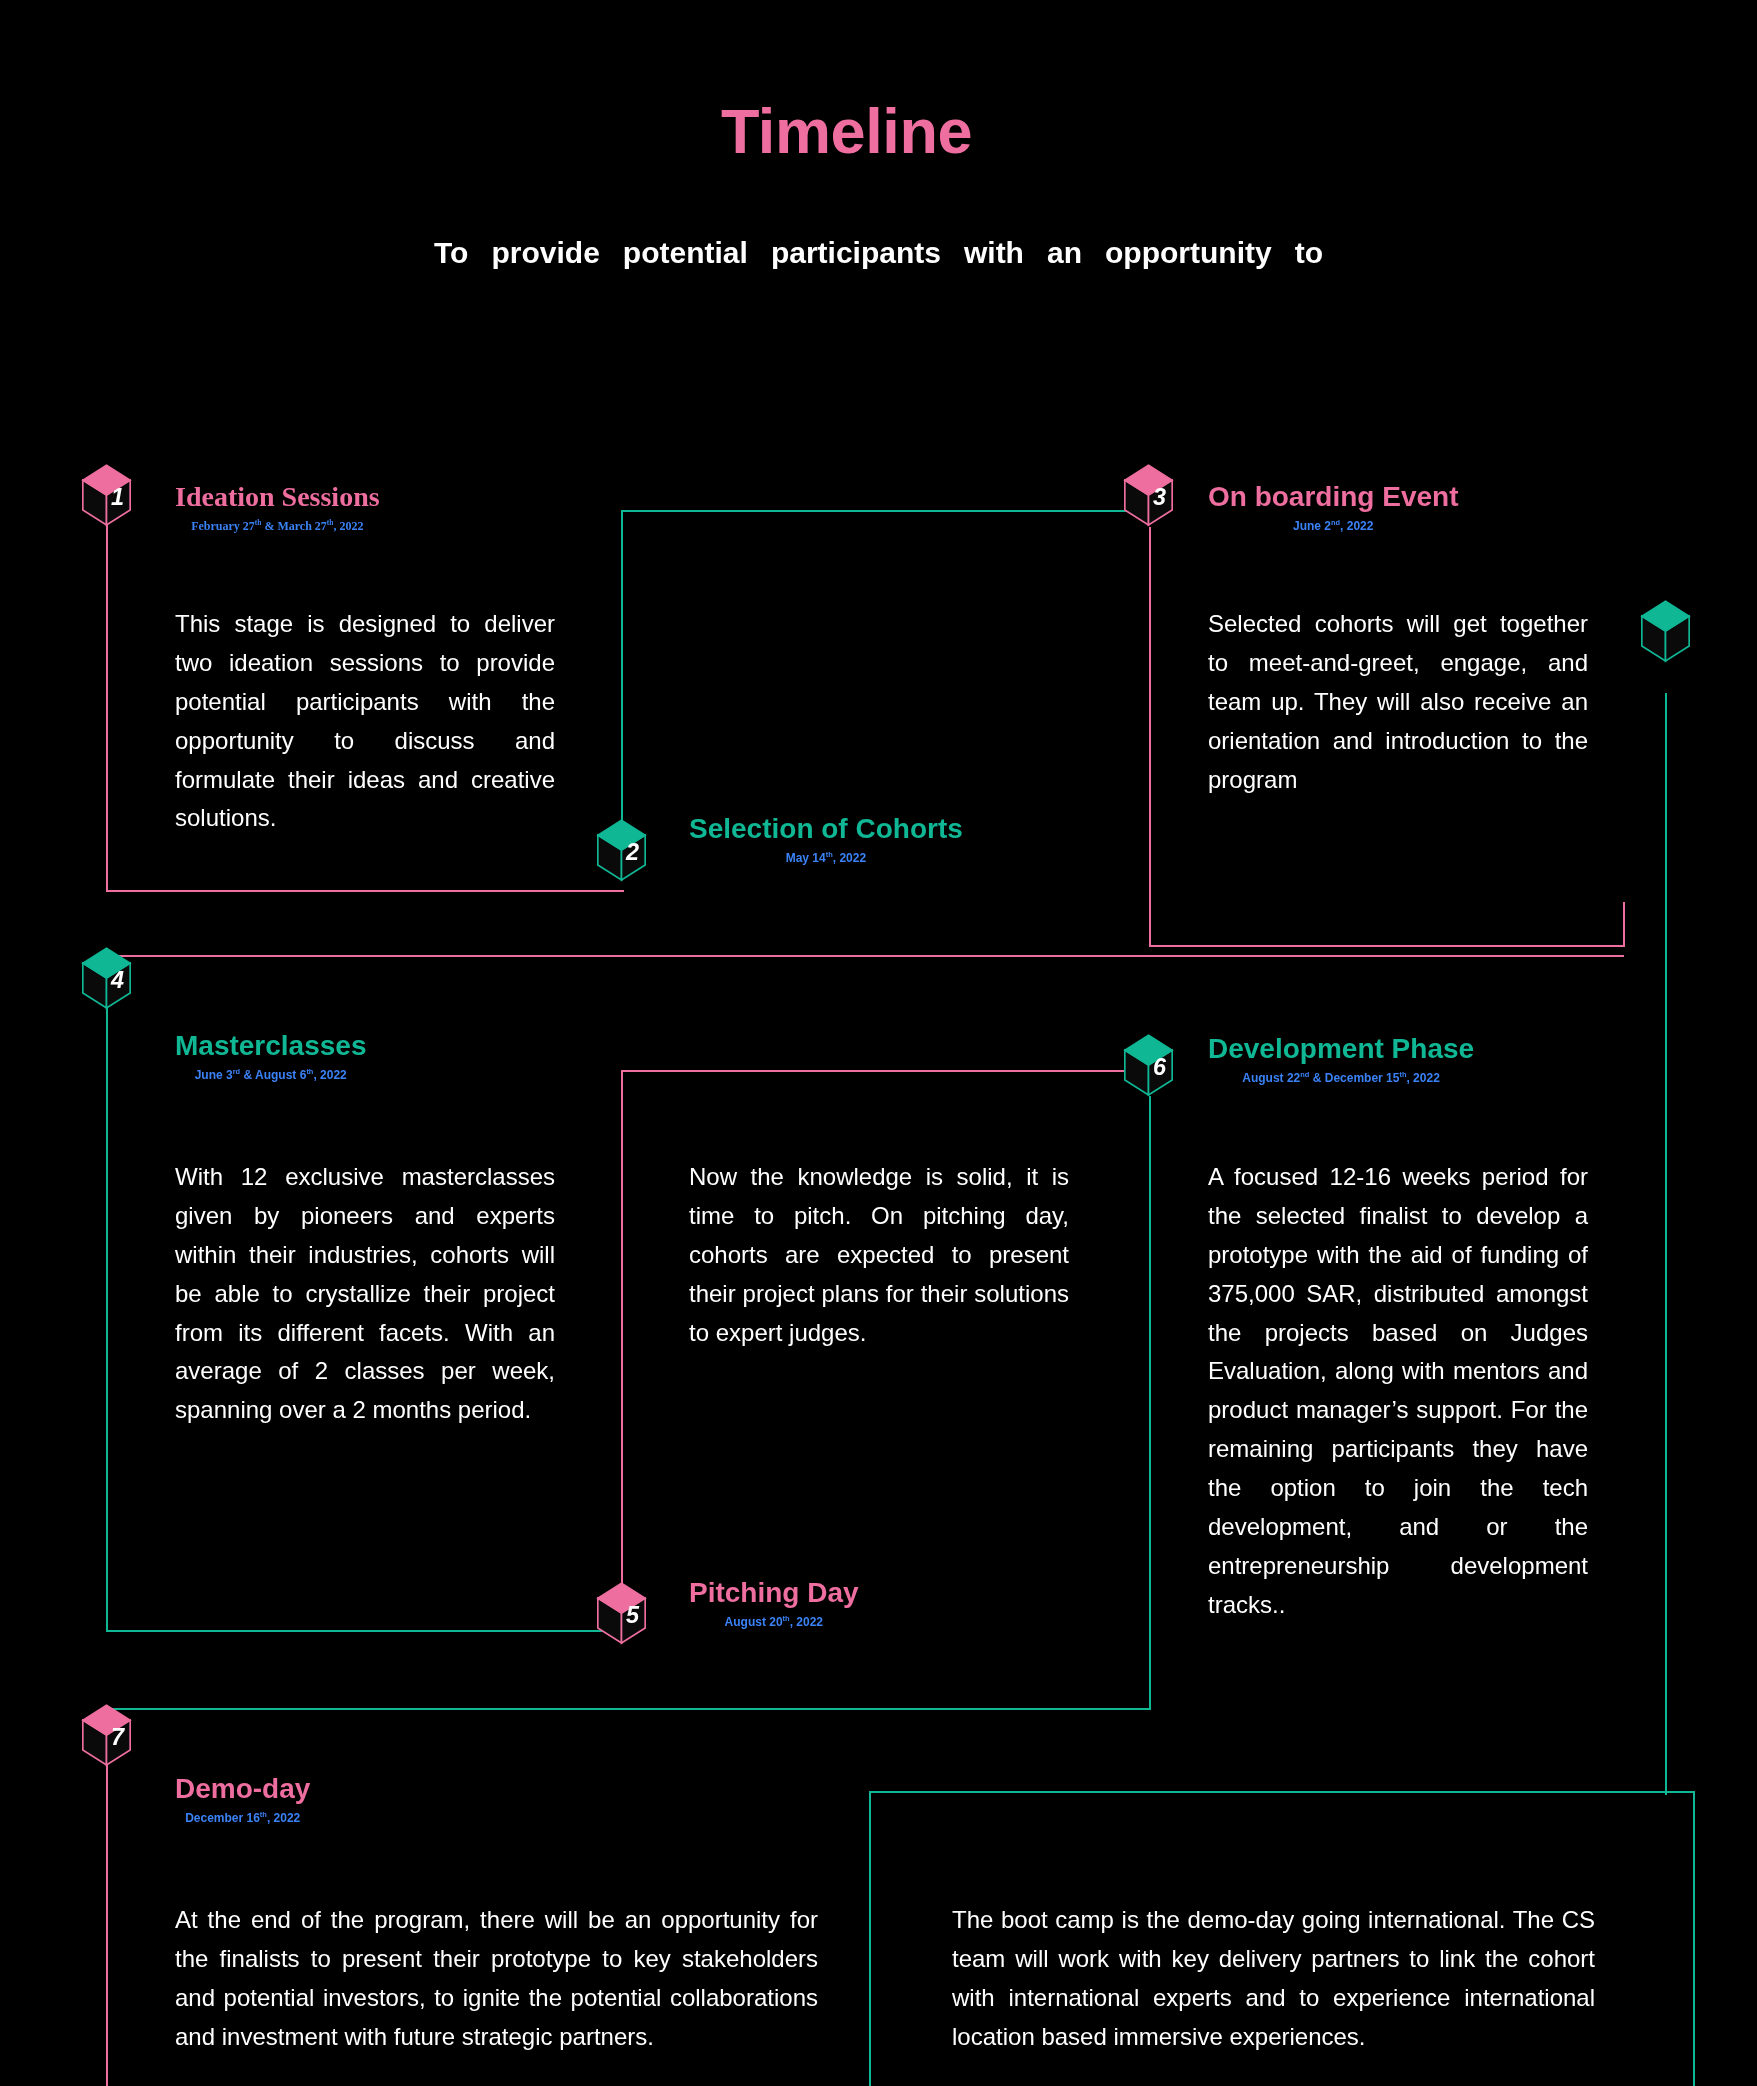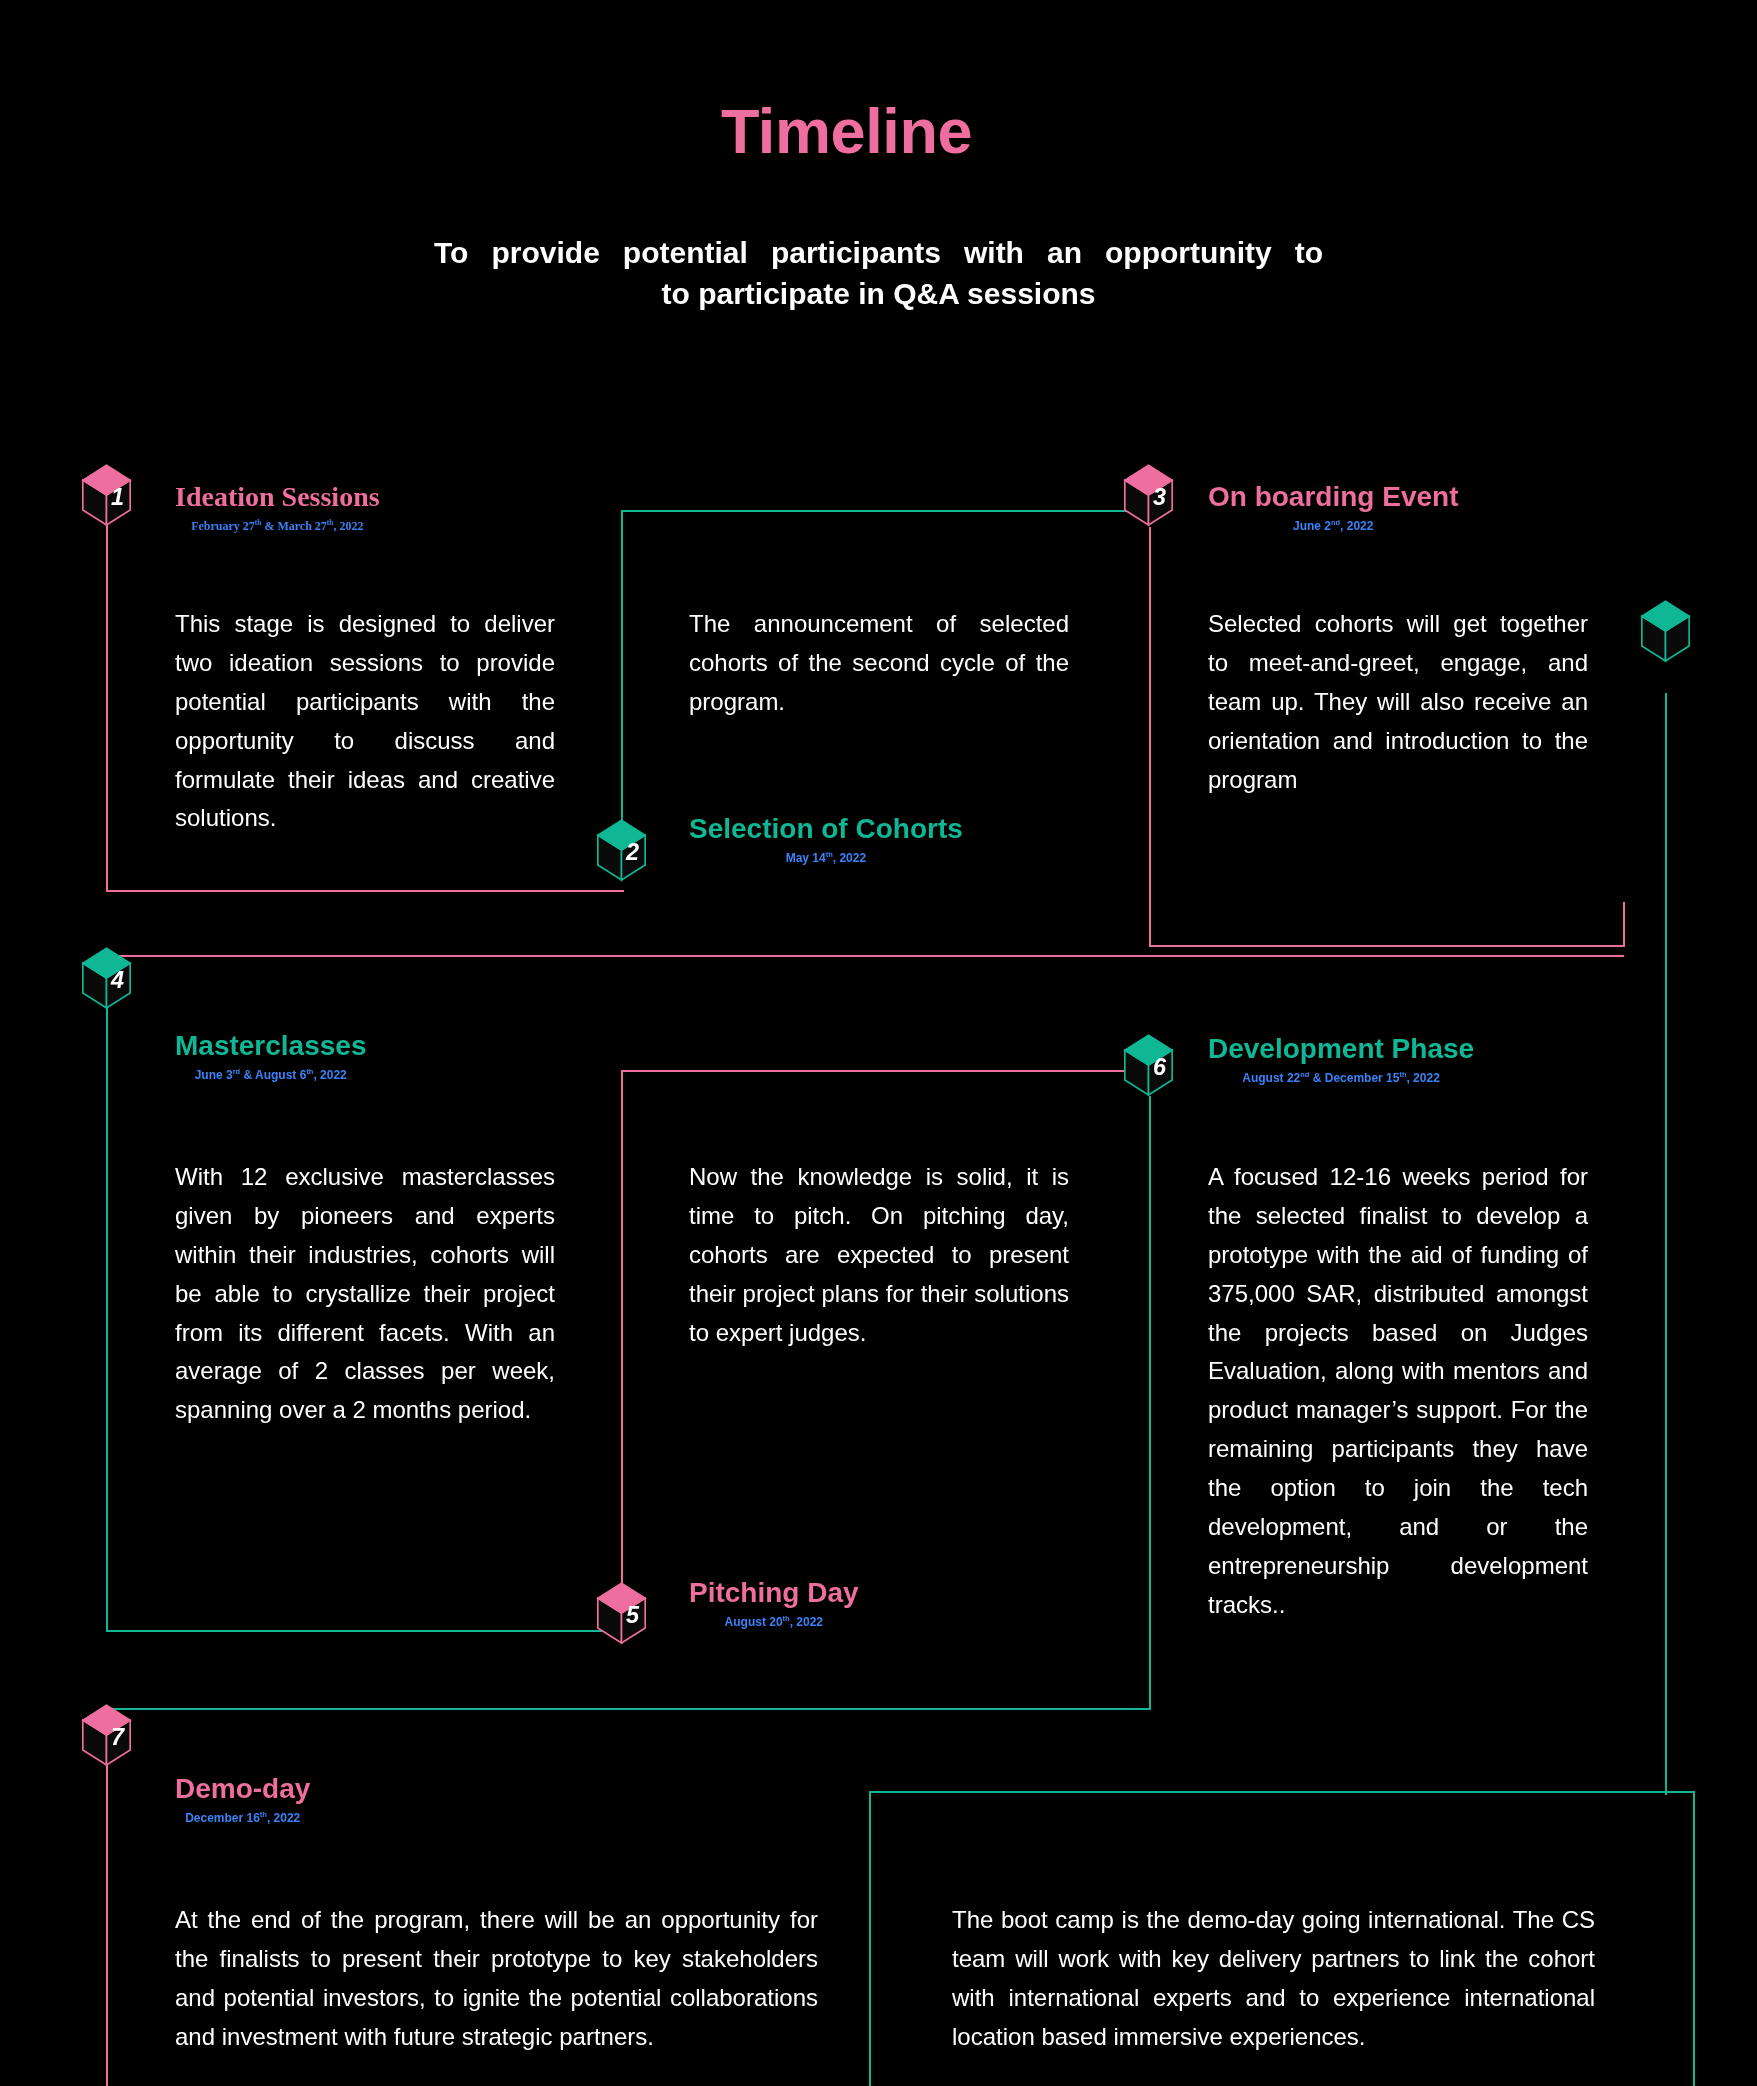--- a/index.html
+++ b/index.html
@@ -106,21 +106,20 @@
 </style>
 </head>
 <body>
 
 <div id="root">
 
   <div id="page-title">Timeline</div>
 
   <div id="subtitle">
     <span class="just">To provide potential participants with an opportunity to</span>
-    <span class="ctr">to participate in Q&amp;A sessions</span>
   </div>
 
   <div class="line pink v" style="left:106px; top:525px; height:367px;"></div>
   <div class="line pink h" style="left:106px; top:890px; width:518px;"></div>
 
   <div class="line teal v" style="left:621px; top:510px; height:363px;"></div>
   <div class="line teal h" style="left:621px; top:510px; width:528px;"></div>
 
   <div class="line pink v" style="left:1149px; top:527px; height:419px;"></div>
   <div class="line pink h" style="left:1149px; top:945px; width:476px;"></div>
@@ -226,21 +225,20 @@
   <div class="stage" style="left:175px; top:482px;font-family:Liberation Serif, serif;">
     <div class="stage-title pink">Ideation Sessions</div>
     <div class="stage-date"><span>February 27</span><sup>th</sup><span> &amp; March 27</span><sup>th</sup><span>, 2022</span></div>
   </div>
   <div class="body-text" style="left:175px; top:605px; width:380px;">This stage is designed to deliver two ideation sessions to provide potential participants with the opportunity to discuss and formulate their ideas and creative solutions.</div>
 
   <div class="stage" style="left:689px; top:814px;">
     <div class="stage-title teal">Selection of Cohorts</div>
     <div class="stage-date"><span>May 14</span><sup>th</sup><span></span><sup></sup><span>, 2022</span></div>
   </div>
-  <div class="body-text" style="left:689px; top:605px; width:380px;">The announcement of selected cohorts of the second cycle of the program.</div>
 
   <div class="stage" style="left:1208px; top:482px;">
     <div class="stage-title pink">On boarding Event</div>
     <div class="stage-date"><span>June 2</span><sup>nd</sup><span></span><sup></sup><span>, 2022</span></div>
   </div>
   <div class="body-text" style="left:1208px; top:605px; width:380px;">Selected cohorts will get together to meet-and-greet, engage, and team up. They will also receive an orientation and introduction to the program</div>
 
   <div class="stage" style="left:175px; top:1031px;">
     <div class="stage-title teal">Masterclasses</div>
     <div class="stage-date"><span>June 3</span><sup>rd</sup><span> &amp; August 6</span><sup>th</sup><span>, 2022</span></div>

